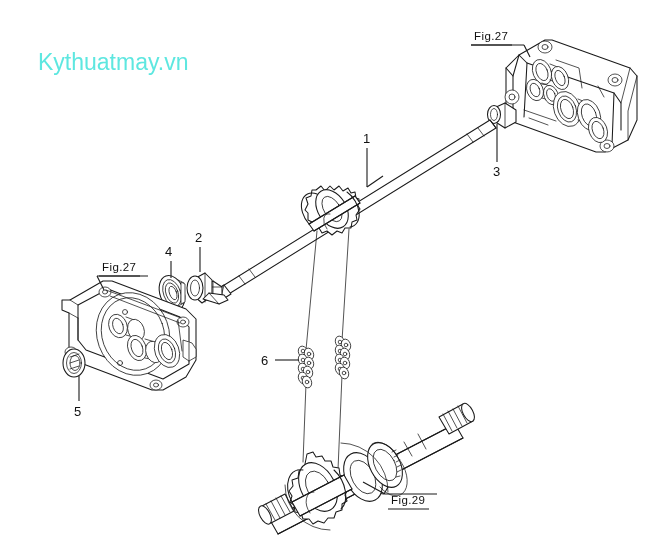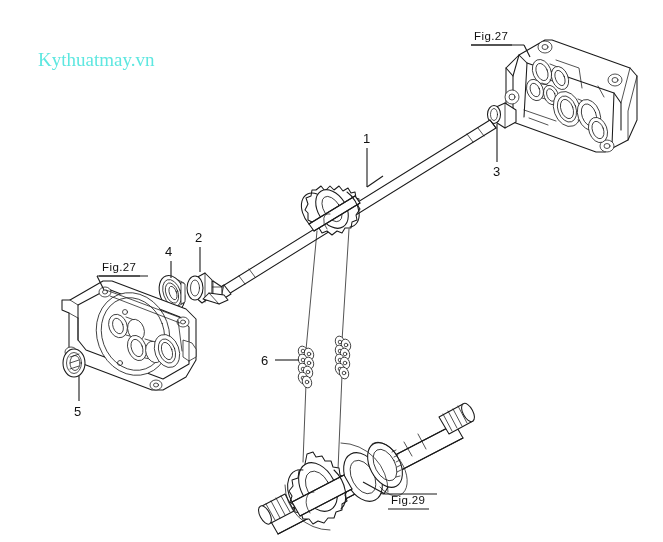--- a/index.html
+++ b/index.html
@@ -25,22 +25,22 @@
     position: absolute;
     left: 0; top: 0;
     width: 663px;
     height: 542px;
     display: block;
   }
   .watermark {
     position: absolute;
     left: 38px;
     top: 49px;
-    font-family: Liberation Serif, serif;
-    font-size: 19px;
+    font-family: Liberation Sans, sans-serif;
+    font-size: 23px;
     letter-spacing: 0px;
     color: #5ee7e0;
     white-space: nowrap;
     user-select: none;
   }
   .ln { fill: none; stroke: #1a1a1a; stroke-width: 1.05; stroke-linejoin: round; stroke-linecap: round; }
   .ln-thin { fill: none; stroke: #1a1a1a; stroke-width: 0.75; stroke-linejoin: round; stroke-linecap: round; }
   .fillw { fill: #ffffff; stroke: #1a1a1a; stroke-width: 1.05; stroke-linejoin: round; }
   .fillw-thin { fill: #ffffff; stroke: #1a1a1a; stroke-width: 0.75; stroke-linejoin: round; }
   .leader { fill: none; stroke: #1a1a1a; stroke-width: 1.1; }

